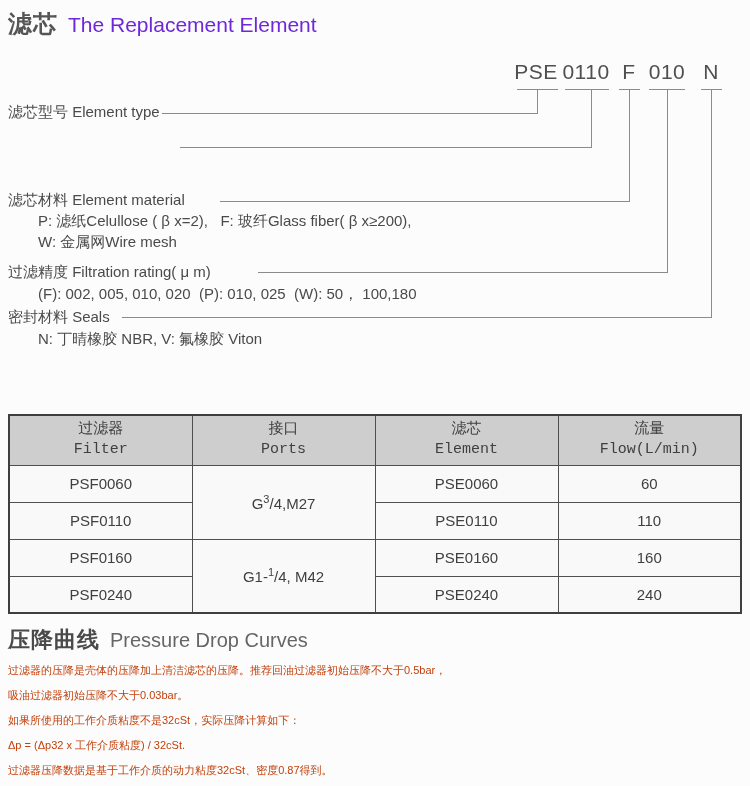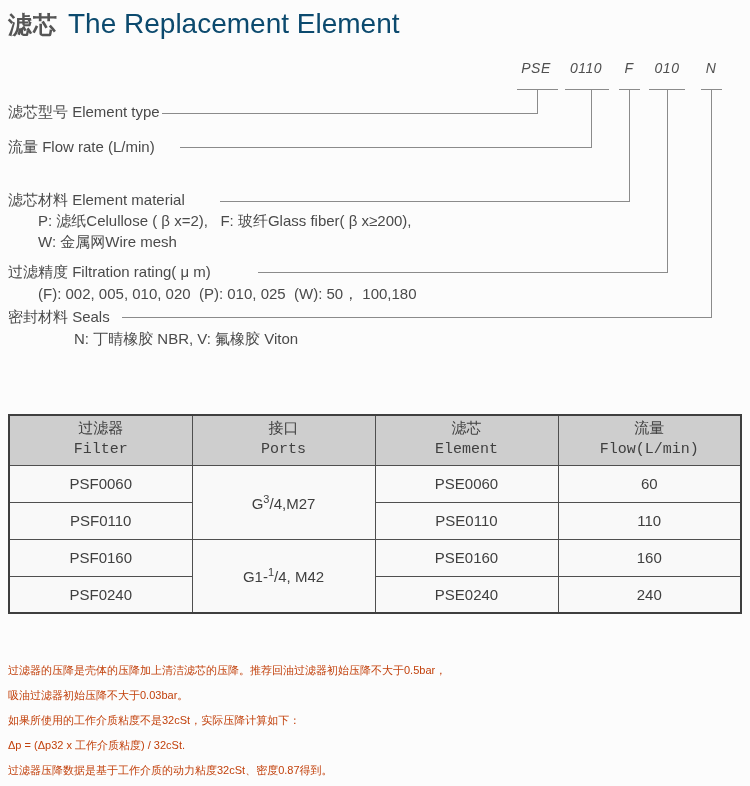--- a/index.html
+++ b/index.html
@@ -8,27 +8,27 @@
     font-family:"Liberation Sans","DejaVu Sans",sans-serif;
     background:#fcfcfc;
     color:#4a4a4a;
     overflow:hidden;
   }
   .page { position:relative; width:750px; height:786px; background:#fcfcfc; }
 
   
   .page-title { position:absolute; left:8px; top:8px; white-space:nowrap; }
   .page-title .zh { font-size:24px; font-weight:bold; color:#555; letter-spacing:1px; }
-  .page-title .en { font-size:28px; color:#0c4a6e; margin-left:10px;margin-top:28px; }
+  .page-title .en { font-size:21px; color:#6d28d9; margin-left:10px;margin-top:28px; }
 
   
   .diagram { position:absolute; left:0; top:55px; width:750px; height:302px; }
   .code-seg {
-    position:absolute; top:5px; font-size:14px; color:#4f4f4f;
-    text-align:center; white-space:nowrap; letter-spacing:0.5px;font-style:italic;
+    position:absolute; top:5px; font-size:21px; color:#4f4f4f;
+    text-align:center; white-space:nowrap; letter-spacing:0.5px;
   }
   .seg-pse  { left:513px; width:46px; }
   .seg-0110 { left:561px; width:50px; }
   .seg-f    { left:616px; width:26px; }
   .seg-010  { left:646px; width:42px; }
   .seg-n    { left:698px; width:26px; }
 
   .hline, .vline, .underline { position:absolute; background:#8b8b8b; }
   .underline { height:1px; top:34px; }
   .ul-pse  { left:517px; width:41px; }
@@ -50,21 +50,21 @@
   .hl-3 { top:146px; left:220px; width:410px; }
   .hl-4 { top:217px; left:258px; width:410px; }
   .hl-5 { top:262px; left:122px; width:590px; }
 
   .code-label { position:absolute; left:8px; font-size:15px; color:#4a4a4a; white-space:pre; }
   .code-sub   { position:absolute; left:38px; font-size:15px; color:#4a4a4a; white-space:pre; }
   .lbl-1 { top:48px; }
   .lbl-2 { top:83px; }  .sub-2a { top:104px; }
   .lbl-3 { top:136px; } .sub-3a { top:157px; } .sub-3b { top:178px; }
   .lbl-4 { top:208px; } .sub-4a { top:230px; }
-  .lbl-5 { top:253px; } .sub-5a { top:275px;margin-left:36px; }
+  .lbl-5 { top:253px; } .sub-5a { top:275px; }
 
   
   .section-header { position:absolute; left:8px; white-space:nowrap; }
   .section-header .zh { font-size:22px; font-weight:bold; color:#4a4a4a; letter-spacing:1px; }
   .section-header .en { font-size:20px; color:#666; margin-left:10px; }
   .sh-spec     { top:368px; }
   .sh-pressure { top:625px; }
 
   
   .spec-table {
@@ -119,21 +119,20 @@
     <div class="vline vl-5"></div>
 
     <div class="hline hl-1"></div>
     <div class="hline hl-2"></div>
     <div class="hline hl-3"></div>
     <div class="hline hl-4"></div>
     <div class="hline hl-5"></div>
 
     <div class="code-label lbl-1">滤芯型号 Element type</div>
 
-    <div class="code-label lbl-2">流量 Flow rate (L/min)</div>
 
     <div class="code-label lbl-3">滤芯材料 Element material</div>
     <div class="code-sub sub-3a">P: 滤纸Celullose ( β x=2),   F: 玻纤Glass fiber( β x≥200),</div>
     <div class="code-sub sub-3b">W: 金属网Wire mesh</div>
 
     <div class="code-label lbl-4">过滤精度 Filtration rating( μ m)</div>
     <div class="code-sub sub-4a">(F): 002, 005, 010, 020  (P): 010, 025  (W): 50， 100,180</div>
 
     <div class="code-label lbl-5">密封材料 Seals</div>
     <div class="code-sub sub-5a">N: 丁晴橡胶 NBR, V: 氟橡胶 Viton</div>
@@ -180,20 +179,23 @@
         <td>160</td>
       </tr>
       <tr>
         <td>PSF0240</td>
         <td>PSE0240</td>
         <td>240</td>
       </tr>
     </tbody>
   </table>
 
+  <div class="section-header sh-pressure">
+    <span class="zh">压降曲线</span><span class="en">Pressure Drop Curves</span>
+  </div>
 
   <div class="pressure-text">
     <div class="pline">过滤器的压降是壳体的压降加上清洁滤芯的压降。推荐回油过滤器初始压降不大于0.5bar，</div>
     <div class="pline">吸油过滤器初始压降不大于0.03bar。</div>
     <div class="pline">如果所使用的工作介质粘度不是32cSt，实际压降计算如下：</div>
     <div class="pline">Δp = (Δp32 x 工作介质粘度) / 32cSt.</div>
     <div class="pline">过滤器压降数据是基于工作介质的动力粘度32cSt、密度0.87得到。</div>
   </div>
 
 </div>

